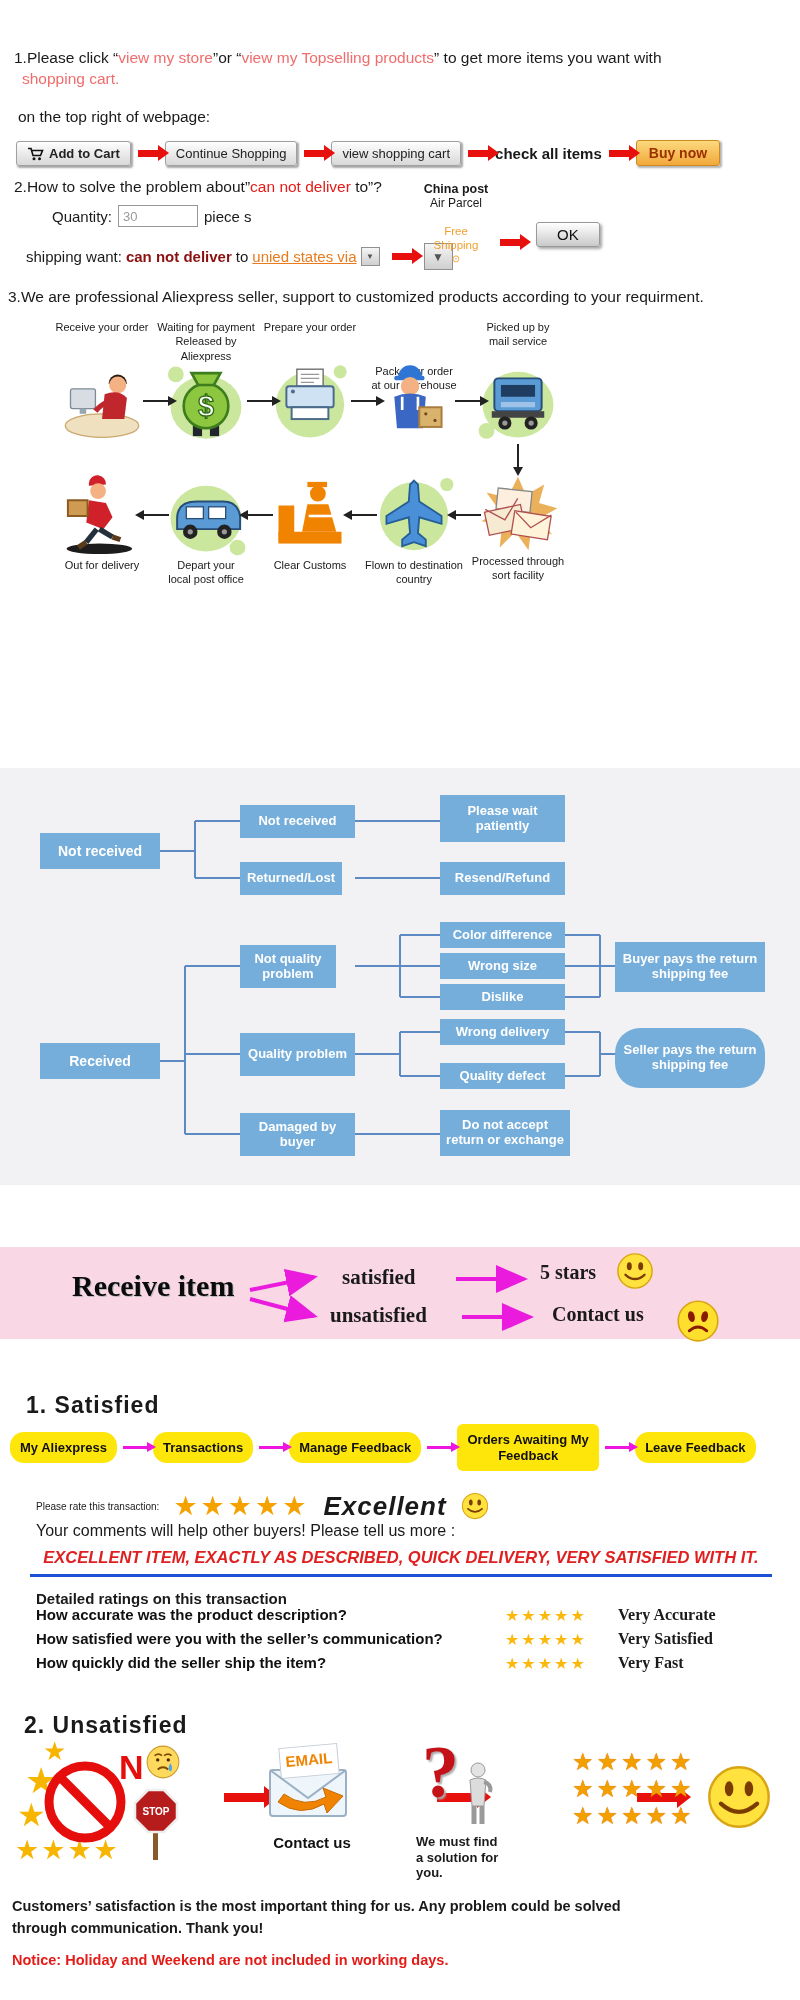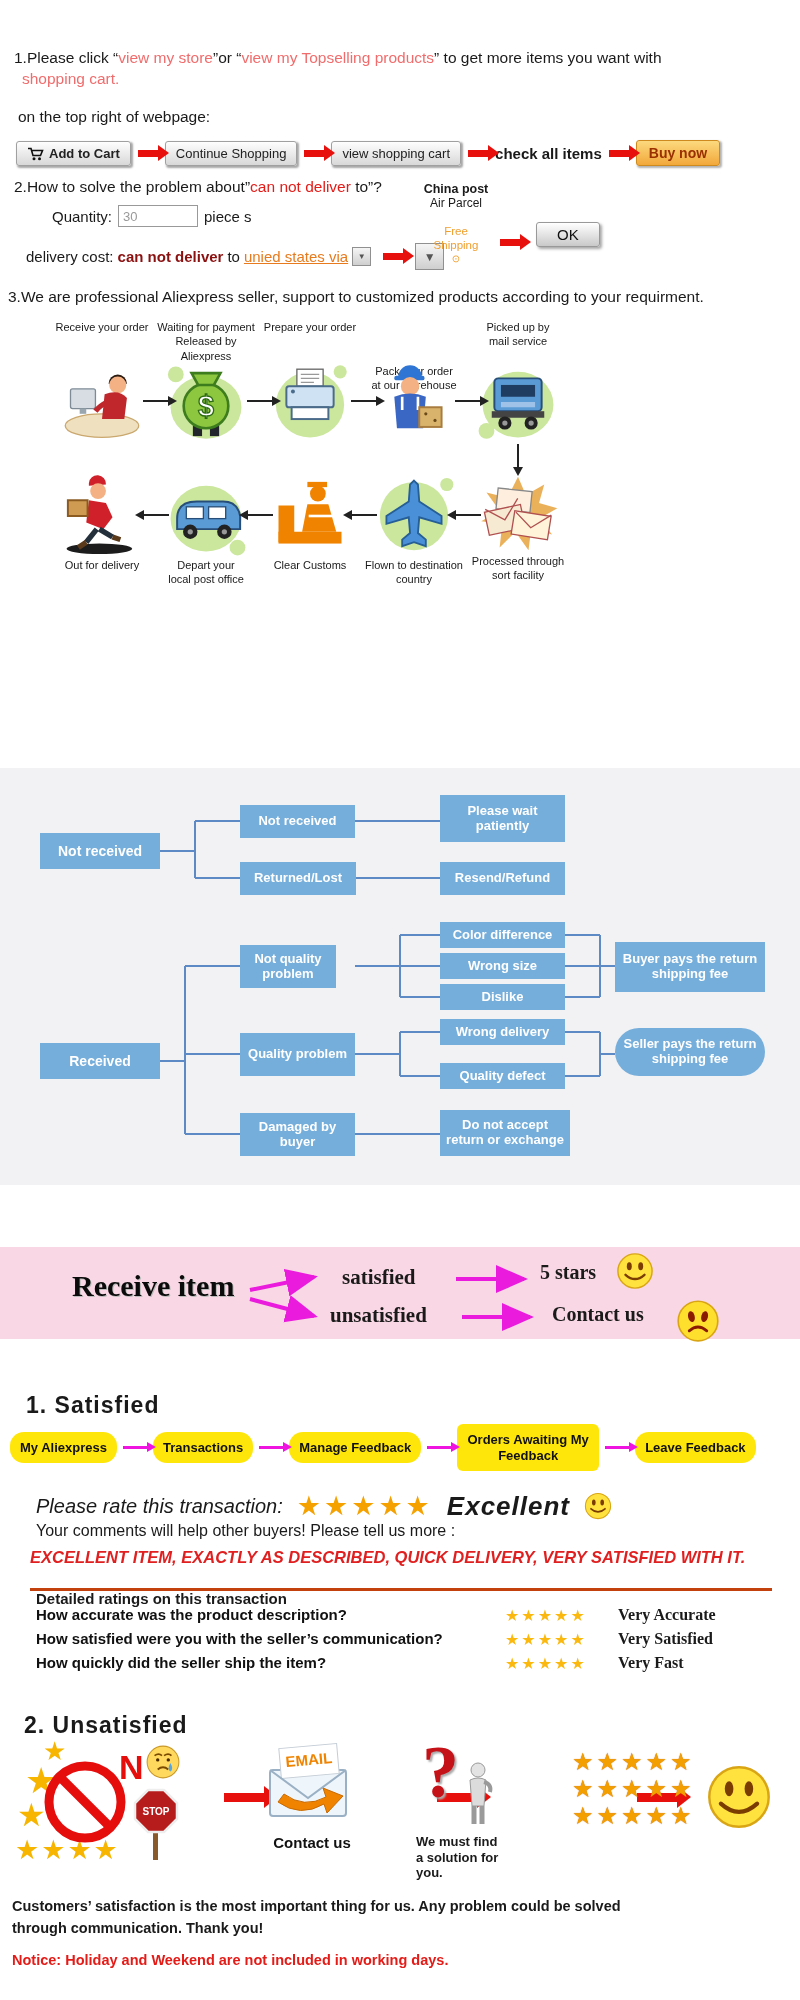--- a/index.html
+++ b/index.html
@@ -99,21 +99,21 @@
   
   <div class="abs" style="left:14px;top:178px;font-size:15.5px;">
     <span>2.How to solve the problem about”</span><span style="color:#e41b17;">can not deliver</span><span> to”?</span>
   </div>
   <div class="abs" style="left:52px;top:205px;font-size:15px;display:flex;align-items:center;gap:6px;">
     <span>Quantity:</span>
     <input style="width: 70px; height: 18px; border: 1px solid rgb(153, 153, 153); font-size: 13px; color: rgb(153, 153, 153); padding: 1px 4px; font-family: inherit;" value="30">
     <span>piece s</span>
   </div>
   <div class="abs" style="left:26px;top:243px;font-size:15px;display:flex;align-items:center;gap:4px;">
-    <span>delivery cost:</span>
+    <span>shipping want:</span>
       <span class="bold" style="color:#8b1111;">can not deliver</span>
       <span> to </span>
     <span style="color:#e87b1e;text-decoration:underline;">unied states via</span>
     <span class="dd" style="width:17px;height:17px;font-size:8px;">▼</span>
     <span class="arw" style="margin:0 8px;"></span>
     <span class="dd" style="width:27px;height:25px;font-size:12px;">▼</span>
   </div>
   <div class="abs" style="left:418px;top:182px;width:76px;text-align:center;">
     <div class="bold" style="font-size:12.5px;">China post</div>
     <div style="font-size:12px;">Air Parcel</div>
@@ -255,34 +255,34 @@
                M160 293 H185 M185 198 V366 M185 198 H240 M185 286 H240 M185 366 H240
                M355 198 H400 M400 167 V229 M400 167 H440 M400 198 H440 M400 229 H440
                M565 167 H600 M565 198 H600 M565 229 H600 M600 167 V229 M600 198 H615
                M355 286 H400 M400 264 V308 M400 264 H440 M400 308 H440
                M565 264 H600 M565 308 H600 M600 264 V308 M600 286 H615
                M355 366 H440" stroke="#5d89c4" stroke-width="2" fill="none"></path>
     </svg>
     <div class="fbox" style="left:40px;top:65px;width:120px;height:36px;font-size:14px;">Not received</div>
     <div class="fbox" style="left:40px;top:275px;width:120px;height:36px;font-size:14px;">Received</div>
     <div class="fbox" style="left:240px;top:37px;width:115px;height:33px;">Not received</div>
-    <div class="fbox" style="left:240px;top:94px;width:116px;height:33px;">Returned/Lost</div>
+    <div class="fbox" style="left:240px;top:94px;width:102px;height:33px;">Returned/Lost</div>
     <div class="fbox" style="left:240px;top:177px;width:96px;height:43px;">Not quality problem</div>
     <div class="fbox" style="left:240px;top:265px;width:115px;height:43px;">Quality problem</div>
     <div class="fbox" style="left:240px;top:345px;width:115px;height:43px;">Damaged by buyer</div>
     <div class="fbox" style="left:440px;top:27px;width:125px;height:47px;">Please wait patiently</div>
     <div class="fbox" style="left:440px;top:94px;width:125px;height:33px;">Resend/Refund</div>
     <div class="fbox" style="left:440px;top:154px;width:125px;height:26px;">Color difference</div>
     <div class="fbox" style="left:440px;top:185px;width:125px;height:26px;">Wrong size</div>
     <div class="fbox" style="left:440px;top:216px;width:125px;height:26px;">Dislike</div>
     <div class="fbox" style="left:440px;top:251px;width:125px;height:26px;">Wrong delivery</div>
     <div class="fbox" style="left:440px;top:295px;width:125px;height:26px;">Quality defect</div>
     <div class="fbox" style="left:440px;top:342px;width:130px;height:46px;">Do not accept return or exchange</div>
     <div class="fbox" style="left:615px;top:174px;width:150px;height:50px;">Buyer pays the return shipping fee</div>
-    <div class="fbox" style="left:615px;top:260px;width:150px;height:48px;border-radius:25px;">Seller pays the return shipping fee</div>
+    <div class="fbox" style="left:615px;top:260px;width:150px;height:60px;border-radius:25px;">Seller pays the return shipping fee</div>
   </div>
 
   
   <div class="pink">
     <svg width="800" height="92" style="position:absolute;left:0;top:0;">
       <defs>
           <marker id="ma" markerWidth="9" markerHeight="8" refX="7" refY="3.5" orient="auto">
             <path d="M0 0 L8 3.5 L0 7 z" fill="#ea1bdc"></path>
           </marker>
         </defs>
@@ -319,33 +319,33 @@
     <span class="pill">Transactions</span>
     <span class="arw m"></span>
     <span class="pill">Manage Feedback</span>
     <span class="arw m"></span>
     <span class="pill" style="width:122px;border-radius:6px;">Orders Awaiting My Feedback</span>
     <span class="arw m"></span>
     <span class="pill">Leave Feedback</span>
   </div>
 
   <div class="abs" style="left:36px;top:1490px;display:flex;align-items:center;gap:14px;">
-    <span style="font-size:20px;font-style:italic;">Please rate this transaction:</span>
+    <span style="font-size:10px;">Please rate this transaction:</span>
     <span class="stars" style="font-size:27px;">★★★★★</span>
     <span class="bold" style="font-size:26px;font-style:italic;letter-spacing:1px;">Excellent</span>
     <svg width="28" height="28" viewBox="0 0 40 40">
       <circle cx="20" cy="20" r="18" fill="#ffe23e" stroke="#d9a514" stroke-width="1.5"></circle>
       <ellipse cx="14" cy="15" rx="2.6" ry="4.2" fill="#7a3c00"></ellipse>
         <ellipse cx="26" cy="15" rx="2.6" ry="4.2" fill="#7a3c00"></ellipse>
       <path d="M10 24 q10 9 20 0" fill="none" stroke="#7a3c00" stroke-width="2.5" stroke-linecap="round"></path>
     </svg>
   </div>
   <div class="abs" style="left:36px;top:1522px;font-size:16px;">Your comments will help other buyers! Please tell us more :</div>
-  <div class="abs" style="left:30px;top:1548px;width:742px;border-bottom:3px solid #c2410c;padding-bottom:21px;
-       color:#e02020;font-weight:bold;font-style:italic;font-size:16.5px;">EXCELLENT ITEM, EXACTLY AS DESCRIBED, QUICK DELIVERY, VERY SATISFIED WITH IT.</div>
+  <div class="abs" style="left:30px;top:1548px;width:742px;border-bottom:3px solid #1d4ed8;padding-bottom:7px;
+       color:#e02020;font-weight:bold;font-style:italic;font-size:16.5px;text-align:center;">EXCELLENT ITEM, EXACTLY AS DESCRIBED, QUICK DELIVERY, VERY SATISFIED WITH IT.</div>
 
   <div class="abs bold" style="left:36px;top:1590px;font-size:15px;">Detailed ratings on this transaction</div>
   <div class="qrow" style="top:1606px;">
     <span class="qtext">How accurate was the product description?</span>
     <span class="qstars">★★★★★</span>
     <span class="qans">Very Accurate</span>
   </div>
   <div class="qrow" style="top:1630px;">
     <span class="qtext">How satisfied were you with the seller’s communication?</span>
     <span class="qstars">★★★★★</span>

